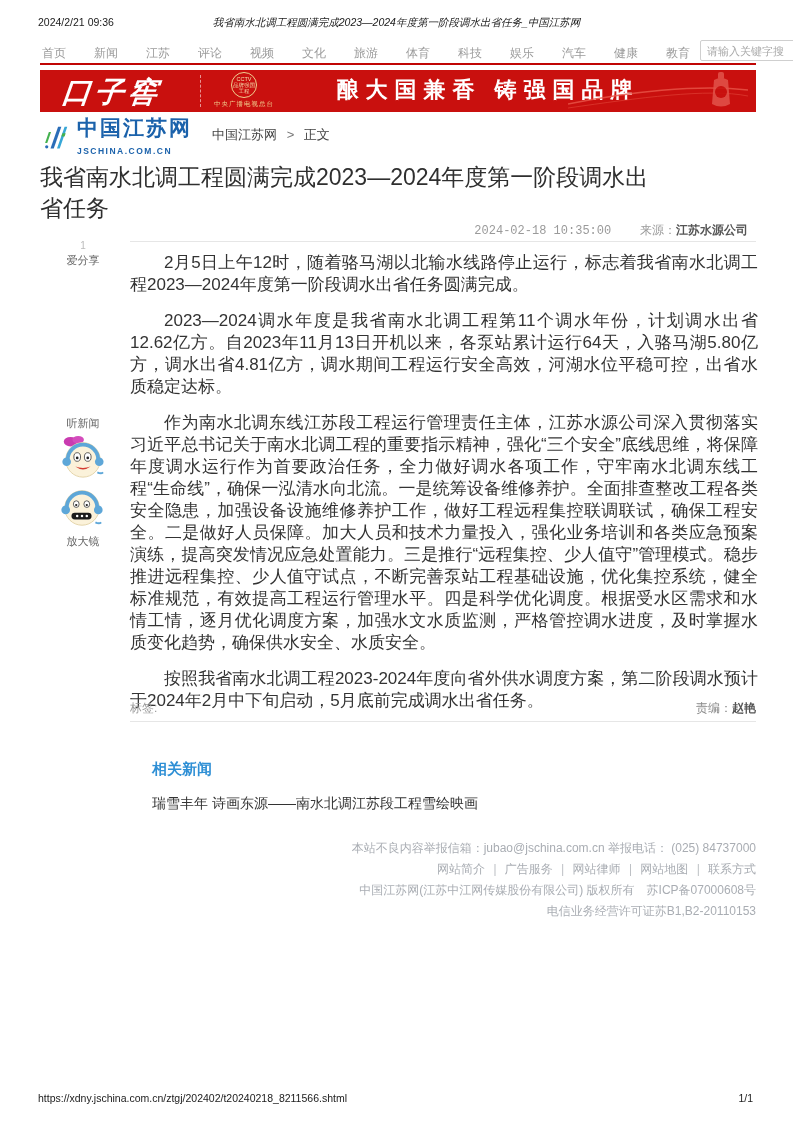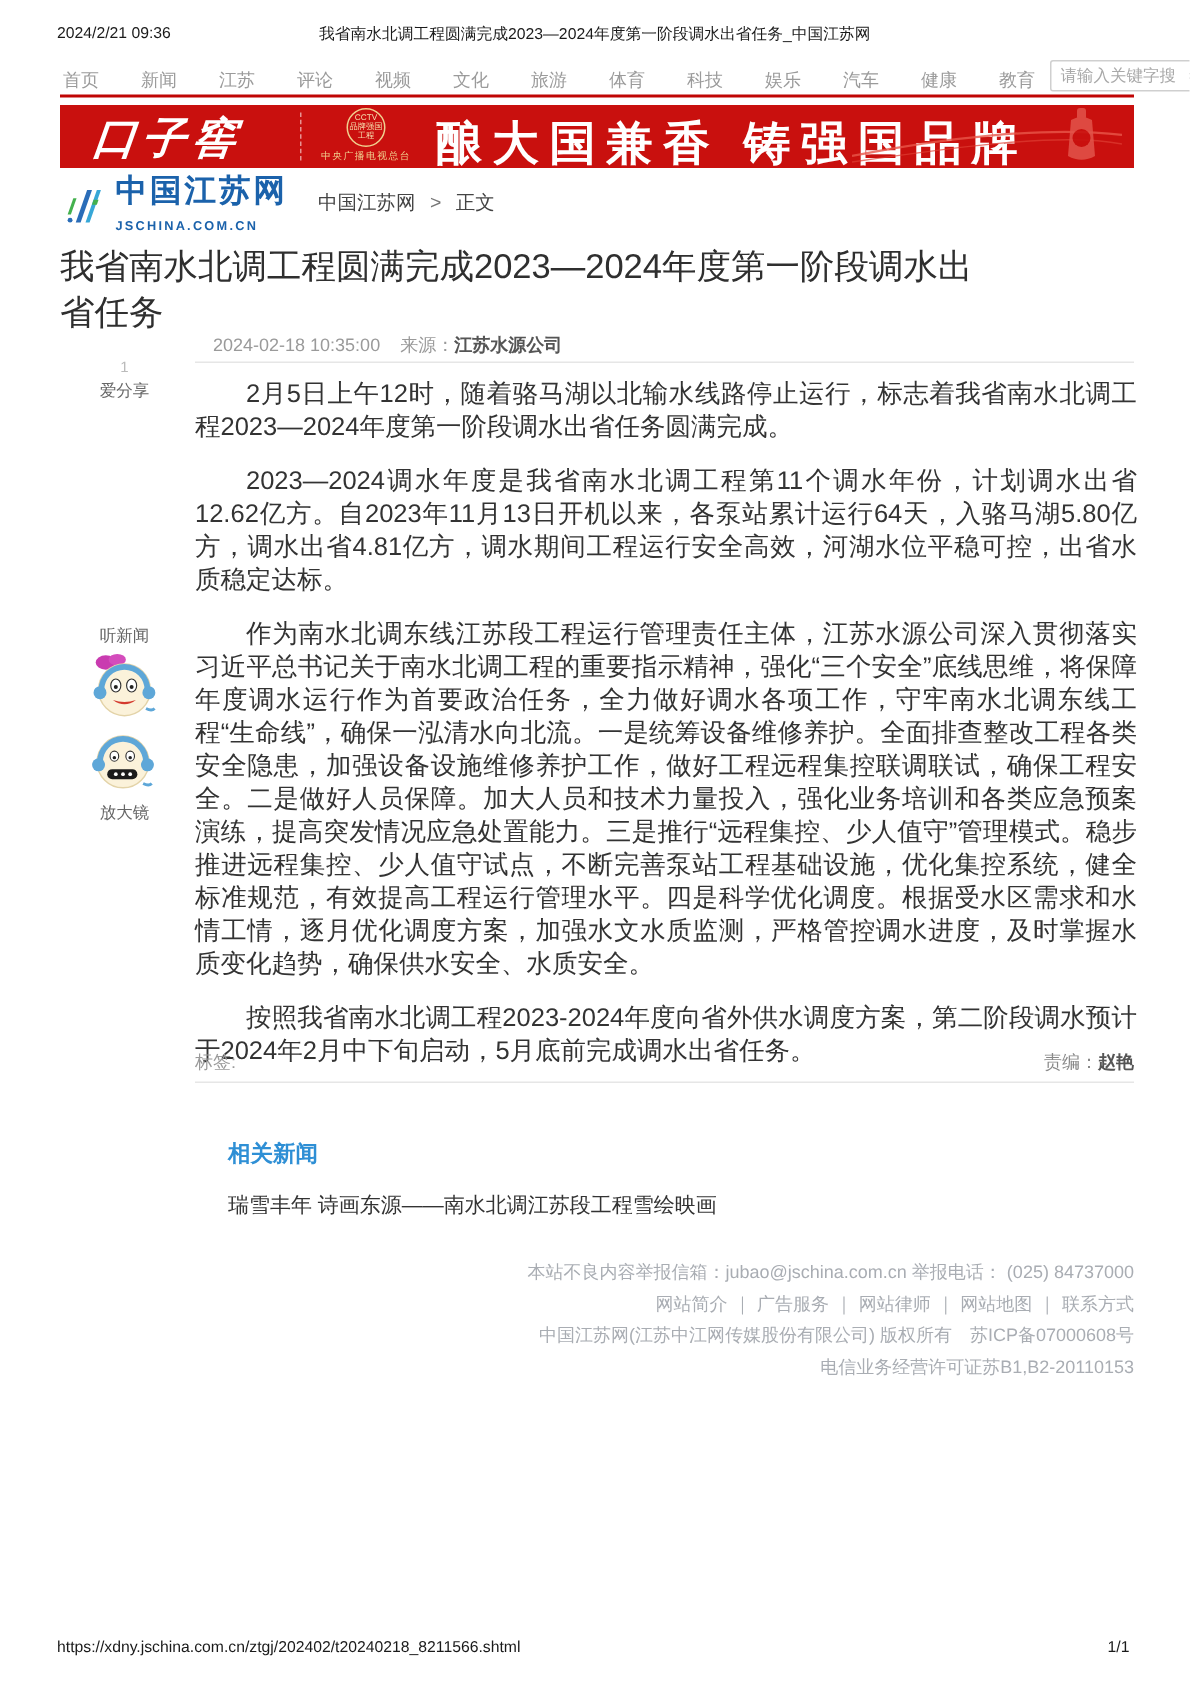--- a/index.html
+++ b/index.html
@@ -4,21 +4,21 @@
 <style>
   html,body{margin:0;padding:0;}
   body{
     width:793px;height:1123px;position:relative;overflow:hidden;
     background:#ffffff;color:#333;
     font-family:"Liberation Sans","DejaVu Sans",sans-serif;
   }
   
   .print-header{position:absolute;top:16px;left:0;width:793px;font-size:10.5px;color:#1a1a1a;}
   .ph-date{position:absolute;left:38px;top:0;}
-  .ph-title{display:block;text-align:center;margin:0 110px;}
+  .ph-title{display:block;text-align:center;margin:0 110px;font-style:italic;}
   .print-footer{position:absolute;top:1092px;left:0;width:793px;font-size:10.5px;color:#1a1a1a;}
   .pf-url{position:absolute;left:38px;top:0;}
   .pf-page{position:absolute;right:40px;top:0;}
   
   .nav{position:absolute;top:45px;left:42px;width:600px;display:flex;column-gap:28px;
        font-size:12px;color:#9b9b9b;white-space:nowrap;}
   .nav a{color:#9b9b9b;text-decoration:none;cursor:pointer;}
   .search{position:absolute;top:40px;left:700px;width:104px;height:19px;
           border:1px solid #cfcfcf;border-radius:2px;font-size:11px;color:#666;
           padding:0 6px;outline:none;background:#fff;
@@ -31,36 +31,36 @@
   .brand{position:absolute;left:22px;top:3px;font-family:"DejaVu Serif","Liberation Serif",serif;
          font-style:italic;font-weight:bold;font-size:29px;color:#fff;letter-spacing:4px;
          transform:skewX(-6deg);}
   .badge-sep{position:absolute;left:160px;top:5px;height:32px;border-left:1px dashed rgba(255,255,255,.55);}
   .badge{position:absolute;left:172px;top:2px;width:64px;text-align:center;}
   .badge-circle{display:block;margin:0 auto;width:24px;height:24px;border-radius:50%;
                 border:1.5px solid #f0cf8e;color:#f6dfae;font-size:5.5px;line-height:1.1;
                 display:flex;flex-direction:column;align-items:center;justify-content:center;}
   .badge-sub{display:block;margin-top:2px;font-size:6.5px;color:#f0cf8e;letter-spacing:1px;white-space:nowrap;}
   .slogan{position:absolute;left:248px;top:5px;width:400px;text-align:center;
-          font-size:31px;font-weight:bold;color:#ffffff;letter-spacing:7px;white-space:nowrap;}
+          font-size:22px;font-weight:bold;color:#ffffff;letter-spacing:7px;white-space:nowrap;}
   .bottle{position:absolute;right:8px;top:0;}
   
   .masthead{position:absolute;top:116px;left:44px;height:46px;}
   .logo{position:absolute;left:0;top:0;cursor:pointer;display:flex;align-items:flex-start;}
   .logo-text{margin-left:8px;}
   .site-name{font-size:21px;font-weight:bold;color:#1b62ab;letter-spacing:2px;line-height:24px;}
   .site-domain{font-size:8.5px;font-weight:bold;color:#1b62ab;letter-spacing:1.5px;text-align:center;}
   .breadcrumb{position:absolute;left:168px;top:10px;font-size:13px;color:#444;white-space:nowrap;}
   .breadcrumb a{color:#444;text-decoration:none;cursor:pointer;}
   .crumb-sep{margin:0 6px;color:#777;}
   
   .article-title{position:absolute;top:162px;left:40px;width:616px;margin:0;
                  font-size:23px;font-weight:normal;color:#2f2f2f;line-height:31px;}
-  .article-meta{position:absolute;top:222px;left:142px;width:626px;text-align:left;
-                font-size:12px;color:#9a9a9a;}
+  .article-meta{position:absolute;top:222px;left:122px;width:626px;text-align:right;
+                font-size:12px;color:#9a9a9a;font-family:Liberation Mono, monospace;}
   .article-meta .src{color:#555;font-weight:bold;}
   .meta-rule{position:absolute;top:241px;left:130px;width:626px;height:1px;background:#e6e6e6;}
   .article-body{position:absolute;top:252px;left:130px;width:628px;
                 font-size:17px;line-height:22px;color:#333;}
   .article-body p{margin:0 0 14px 0;text-indent:2em;text-align:justify;}
   .tags-row{position:absolute;top:700px;left:130px;width:626px;font-size:12px;color:#9a9a9a;}
   .editor{position:absolute;right:0;top:0;color:#888;}
   .editor b{color:#555;font-weight:bold;}
   .tags-rule{position:absolute;top:721px;left:130px;width:626px;height:1px;background:#e6e6e6;}
   

